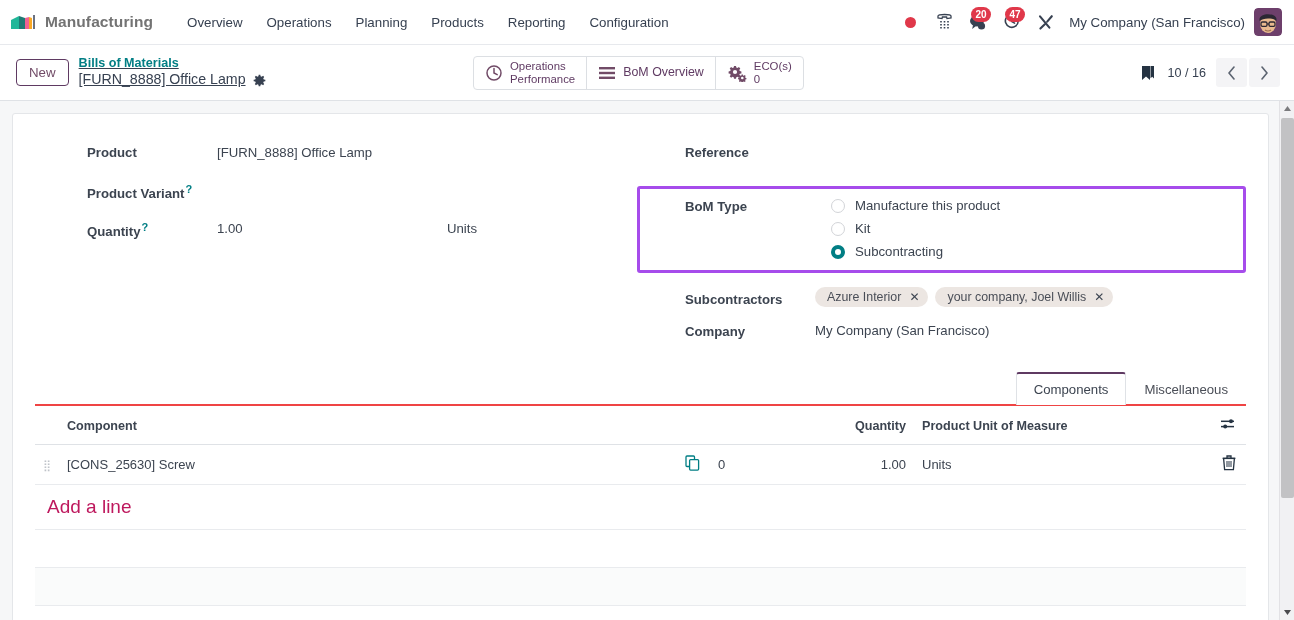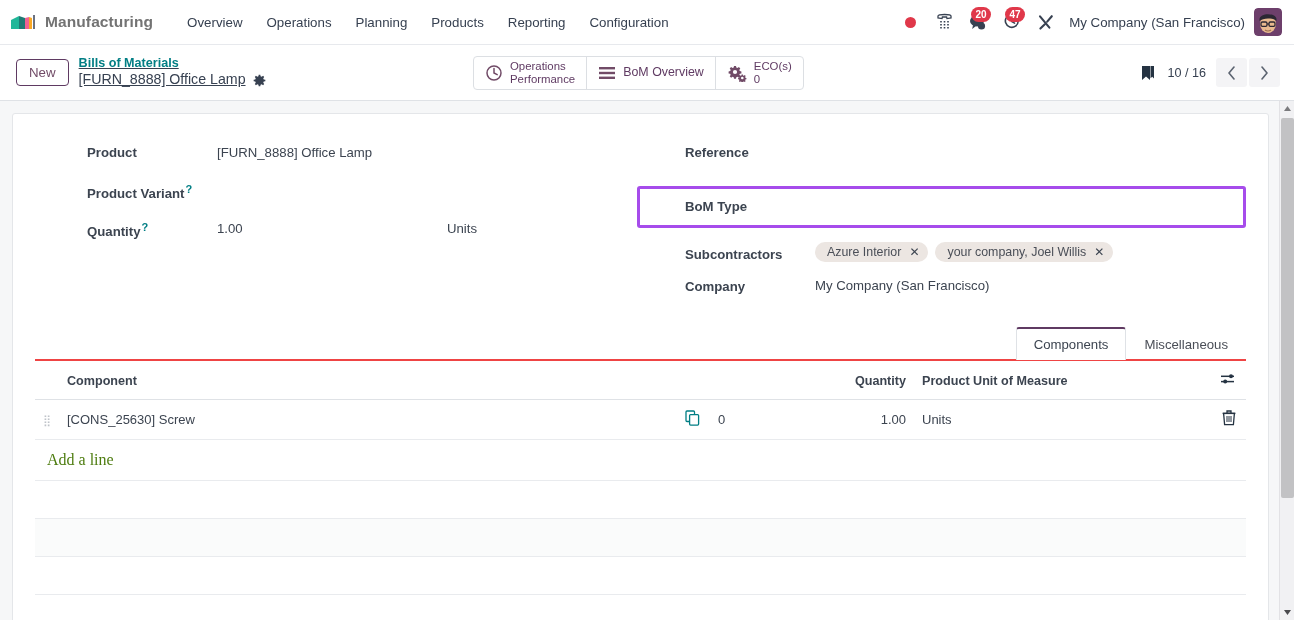--- a/index.html
+++ b/index.html
@@ -326,26 +326,25 @@
     color: #bfc3c9;
     font-size: 11px;
     letter-spacing: 1px;
     cursor: grab;
     line-height: .9;
     user-select: none;
   }
   .copy-ico { cursor: pointer; }
   .trash-ico { cursor: pointer; }
   .add-line {
-    color: #4d7c0f;
-    font-size: 16px;
+    color: #be185d;
+    font-size: 19px;
     padding: 11px 6px 11px 6px;
     cursor: pointer;
     display: inline-block;
-    font-family: Liberation Serif, serif;
   }
   .empty-row td { height: 38px; border-bottom: 1px solid #e9ebee; background: #fff; }
   .empty-row.alt td { background: #fafbfb; }
 
   
   .scrollbar {
     position: absolute;
     top: 101px; right: 0;
     width: 15px;
     height: 519px;
@@ -542,20 +541,34 @@
       </div>
 
       <div class="col-right">
         <div class="field-row">
           <span class="f-label f-label-r">Reference</span>
           <span class="f-val"></span>
         </div>
 
         <div class="highlight-box">
           <span class="f-label f-label-r" style="width:129px">BoM Type</span>
+          <div class="radio-group">
+            <label class="radio-item">
+              <span class="radio"></span>
+              <span class="radio-label">Manufacture this product</span>
+            </label>
+            <label class="radio-item">
+              <span class="radio"></span>
+              <span class="radio-label">Kit</span>
+            </label>
+            <label class="radio-item">
+              <span class="radio checked"></span>
+              <span class="radio-label">Subcontracting</span>
+            </label>
+          </div>
         </div>
 
         <div class="tags-row">
           <span class="f-label f-label-r">Subcontractors</span>
           <div class="tag-list">
             <span class="tag">
               <span>Azure Interior</span>
               <span class="tag-x">✕</span>
             </span>
             <span class="tag">

